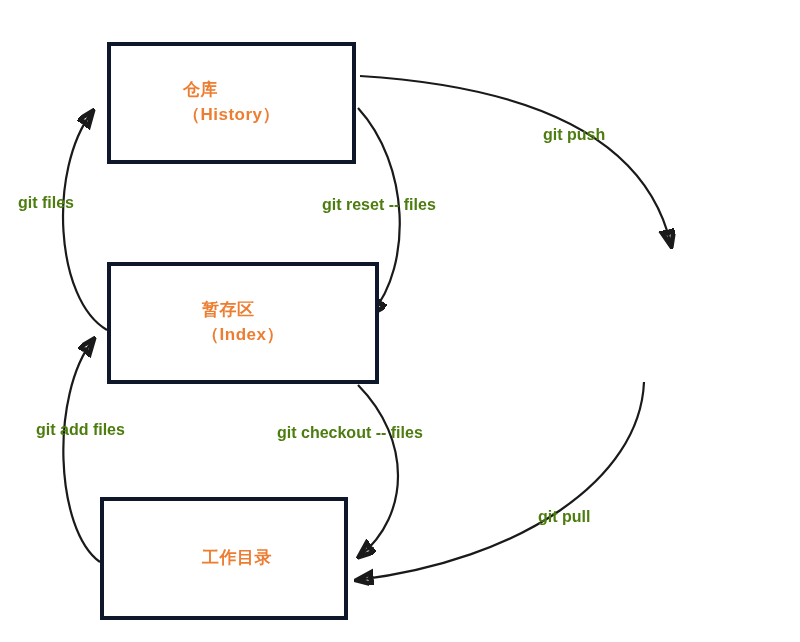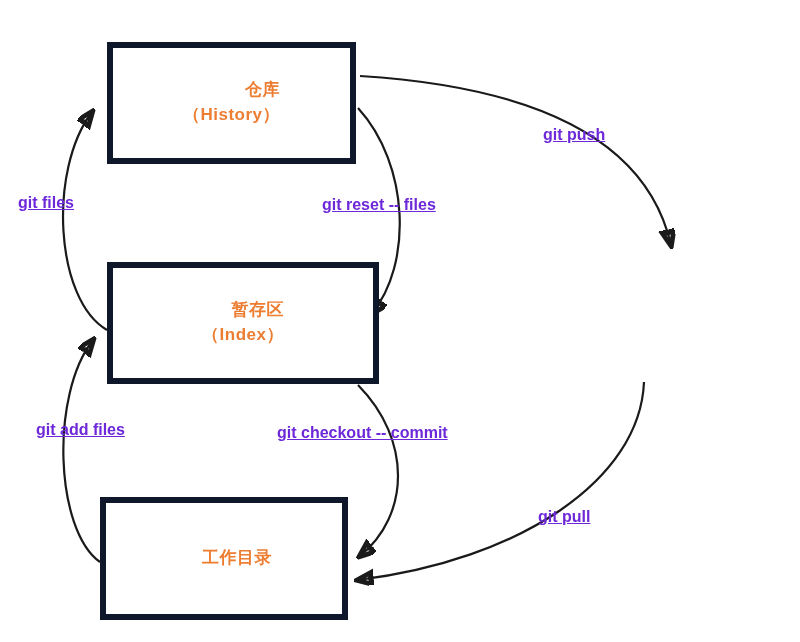--- a/index.html
+++ b/index.html
@@ -11,43 +11,42 @@
     position: relative;
     width: 800px;
     height: 642px;
     background: #ffffff;
     overflow: hidden;
     font-family: "Liberation Sans", sans-serif;
   }
   .node-box {
     position: absolute;
     box-sizing: border-box;
-    border: 6px solid #0f172a;
+    border: 4px solid #0f172a;
     background: #ffffff;
     display: flex;
     align-items: center;
     justify-content: center;
-    text-align: right;
+    text-align: left;
   }
   .node-label {
     color: #ED7D31;
     font-size: 17px;
     font-weight: bold;
     line-height: 1.45;
     white-space: pre-line;
     letter-spacing: 0.5px;
   }
   .edge-label {
     position: absolute;
-    color: #6d28d9;
+    color: #4d7c0f;
     font-size: 16px;
     font-weight: bold;
     white-space: nowrap;
     font-family: "Liberation Sans", sans-serif;
-    text-decoration: underline;
   }
   svg.edges {
     position: absolute;
     left: 0;
     top: 0;
     width: 800px;
     height: 642px;
     pointer-events: none;
   }
   svg.edges path {
@@ -95,19 +94,19 @@
     <div class="node-label">工作目录</div>
   </div>
 
 
   <div class="edge-label" style="left:18px; top:194px;">git files</div>
 
   <div class="edge-label" style="left:322px; top:196px;text-align:right;">git reset -- files</div>
 
   <div class="edge-label" style="left:36px; top:421px;">git add files</div>
 
-  <div class="edge-label" style="left:277px; top:424px;">git checkout -- commit</div>
+  <div class="edge-label" style="left:277px; top:424px;">git checkout -- files</div>
 
   <div class="edge-label" style="left:543px; top:126px;">git push</div>
 
   <div class="edge-label" style="left:538px; top:508px;">git pull</div>
 
 </div>
 
 </body></html>

